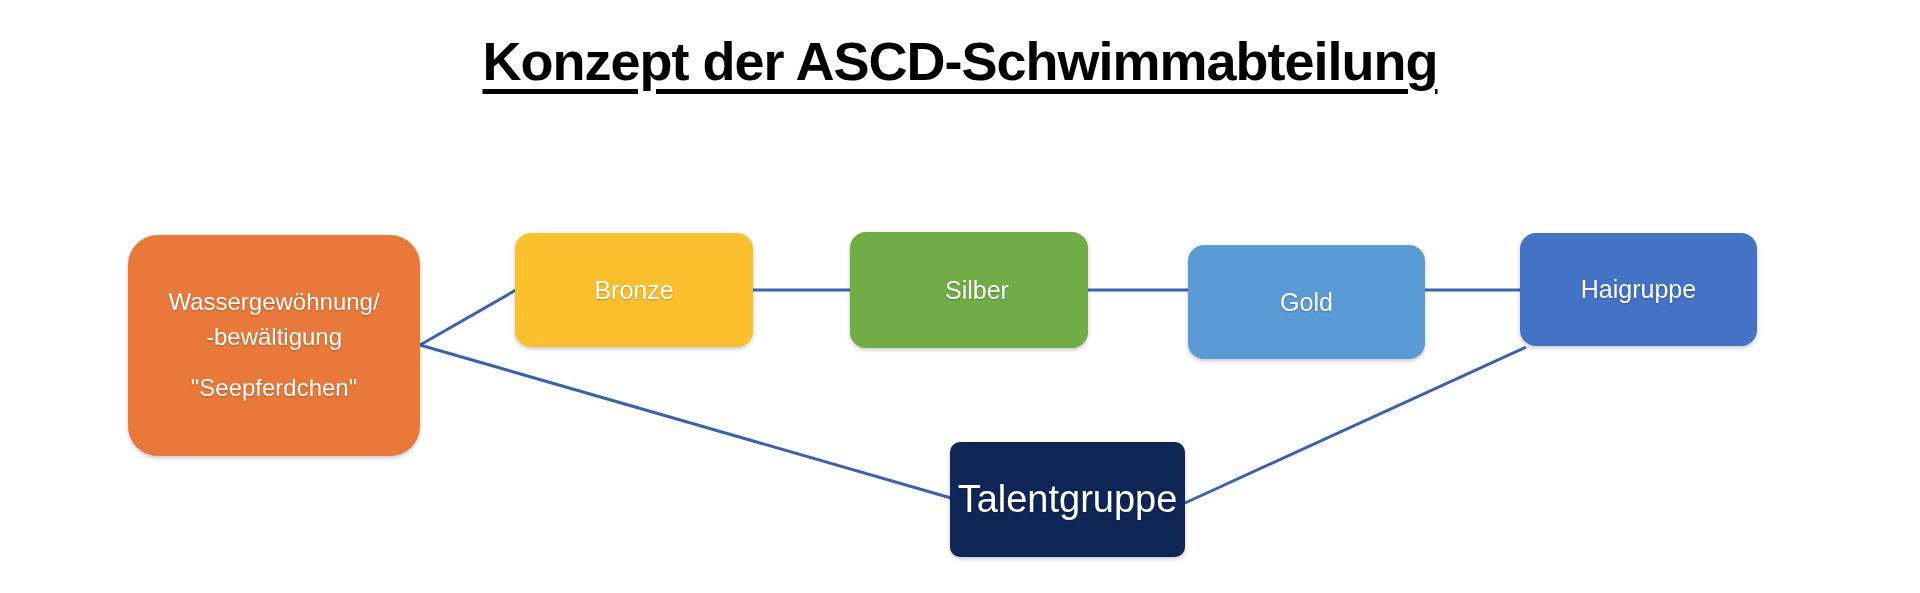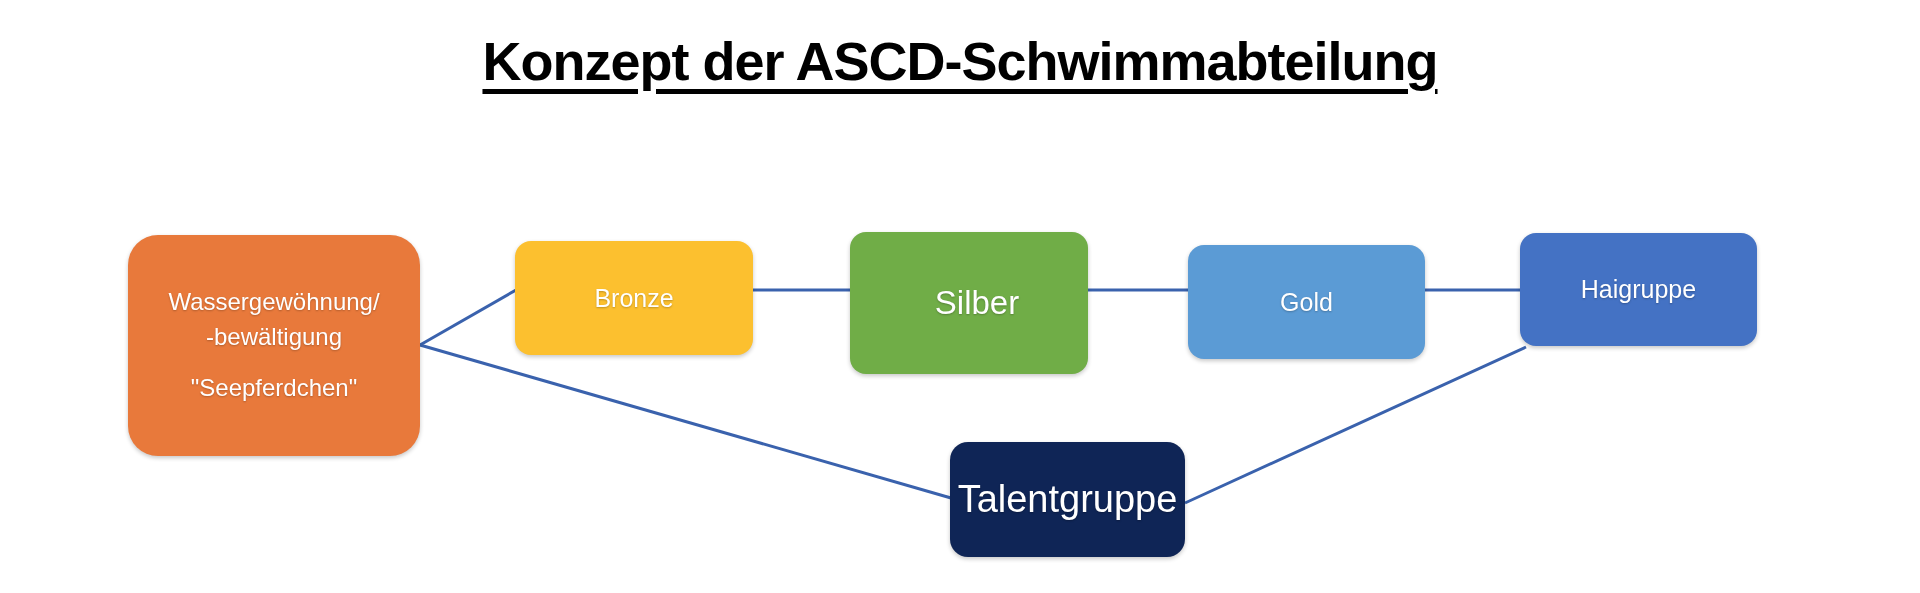--- a/index.html
+++ b/index.html
@@ -67,29 +67,29 @@
       <line x1="420" y1="345" x2="951" y2="498" stroke="#3A62AD" stroke-width="3"></line>
       <line x1="1185" y1="503" x2="1526" y2="347" stroke="#3A62AD" stroke-width="3"></line>
     </svg>
 
   <div id="diagram-nodes">
       <div class="node" style="left: 128px; top: 235px; width: 292px; height: 221px; background: rgb(232, 121, 59); border-radius: 30px; font-size: 24px;">
         <div class="node-line">Wassergewöhnung/</div>
         <div class="node-line">-bewältigung</div>
         <div class="node-line gapped">"Seepferdchen"</div>
       </div>
-      <div class="node" style="left: 515px; top: 233px; width: 238px; height: 114px; background: rgb(252, 192, 47); border-radius: 16px; font-size: 25px; margin-top: 8px;">
+      <div class="node" style="left: 515px; top: 233px; width: 238px; height: 114px; background: rgb(252, 192, 47); border-radius: 16px; font-size: 25px;">
         <div class="node-line">Bronze</div>
       </div>
-      <div class="node" style="left: 850px; top: 232px; width: 238px; height: 142px; background: rgb(112, 173, 71); border-radius: 16px; font-size: 33px; padding-left: 16px;">
+      <div class="node" style="left: 850px; top: 232px; width: 238px; height: 116px; background: rgb(112, 173, 71); border-radius: 16px; font-size: 25px; padding-left: 16px;">
         <div class="node-line">Silber</div>
       </div>
       <div class="node" style="left: 1188px; top: 233px; width: 237px; height: 114px; background: rgb(91, 155, 213); border-radius: 16px; font-size: 25px; margin-top: 12px;">
         <div class="node-line">Gold</div>
       </div>
       <div class="node" style="left: 1520px; top: 233px; width: 237px; height: 113px; background: rgb(68, 114, 196); border-radius: 16px; font-size: 25px;">
         <div class="node-line">Haigruppe</div>
       </div>
-      <div class="node" style="left: 950px; top: 442px; width: 235px; height: 115px; background: rgb(15, 37, 86); border-radius: 18px; font-size: 38px;">
+      <div class="node" style="left: 950px; top: 442px; width: 235px; height: 115px; background: rgb(15, 37, 86); border-radius: 10px; font-size: 38px;">
         <div class="node-line">Talentgruppe</div>
       </div>
     </div>
 </div>
 
 </body></html>

